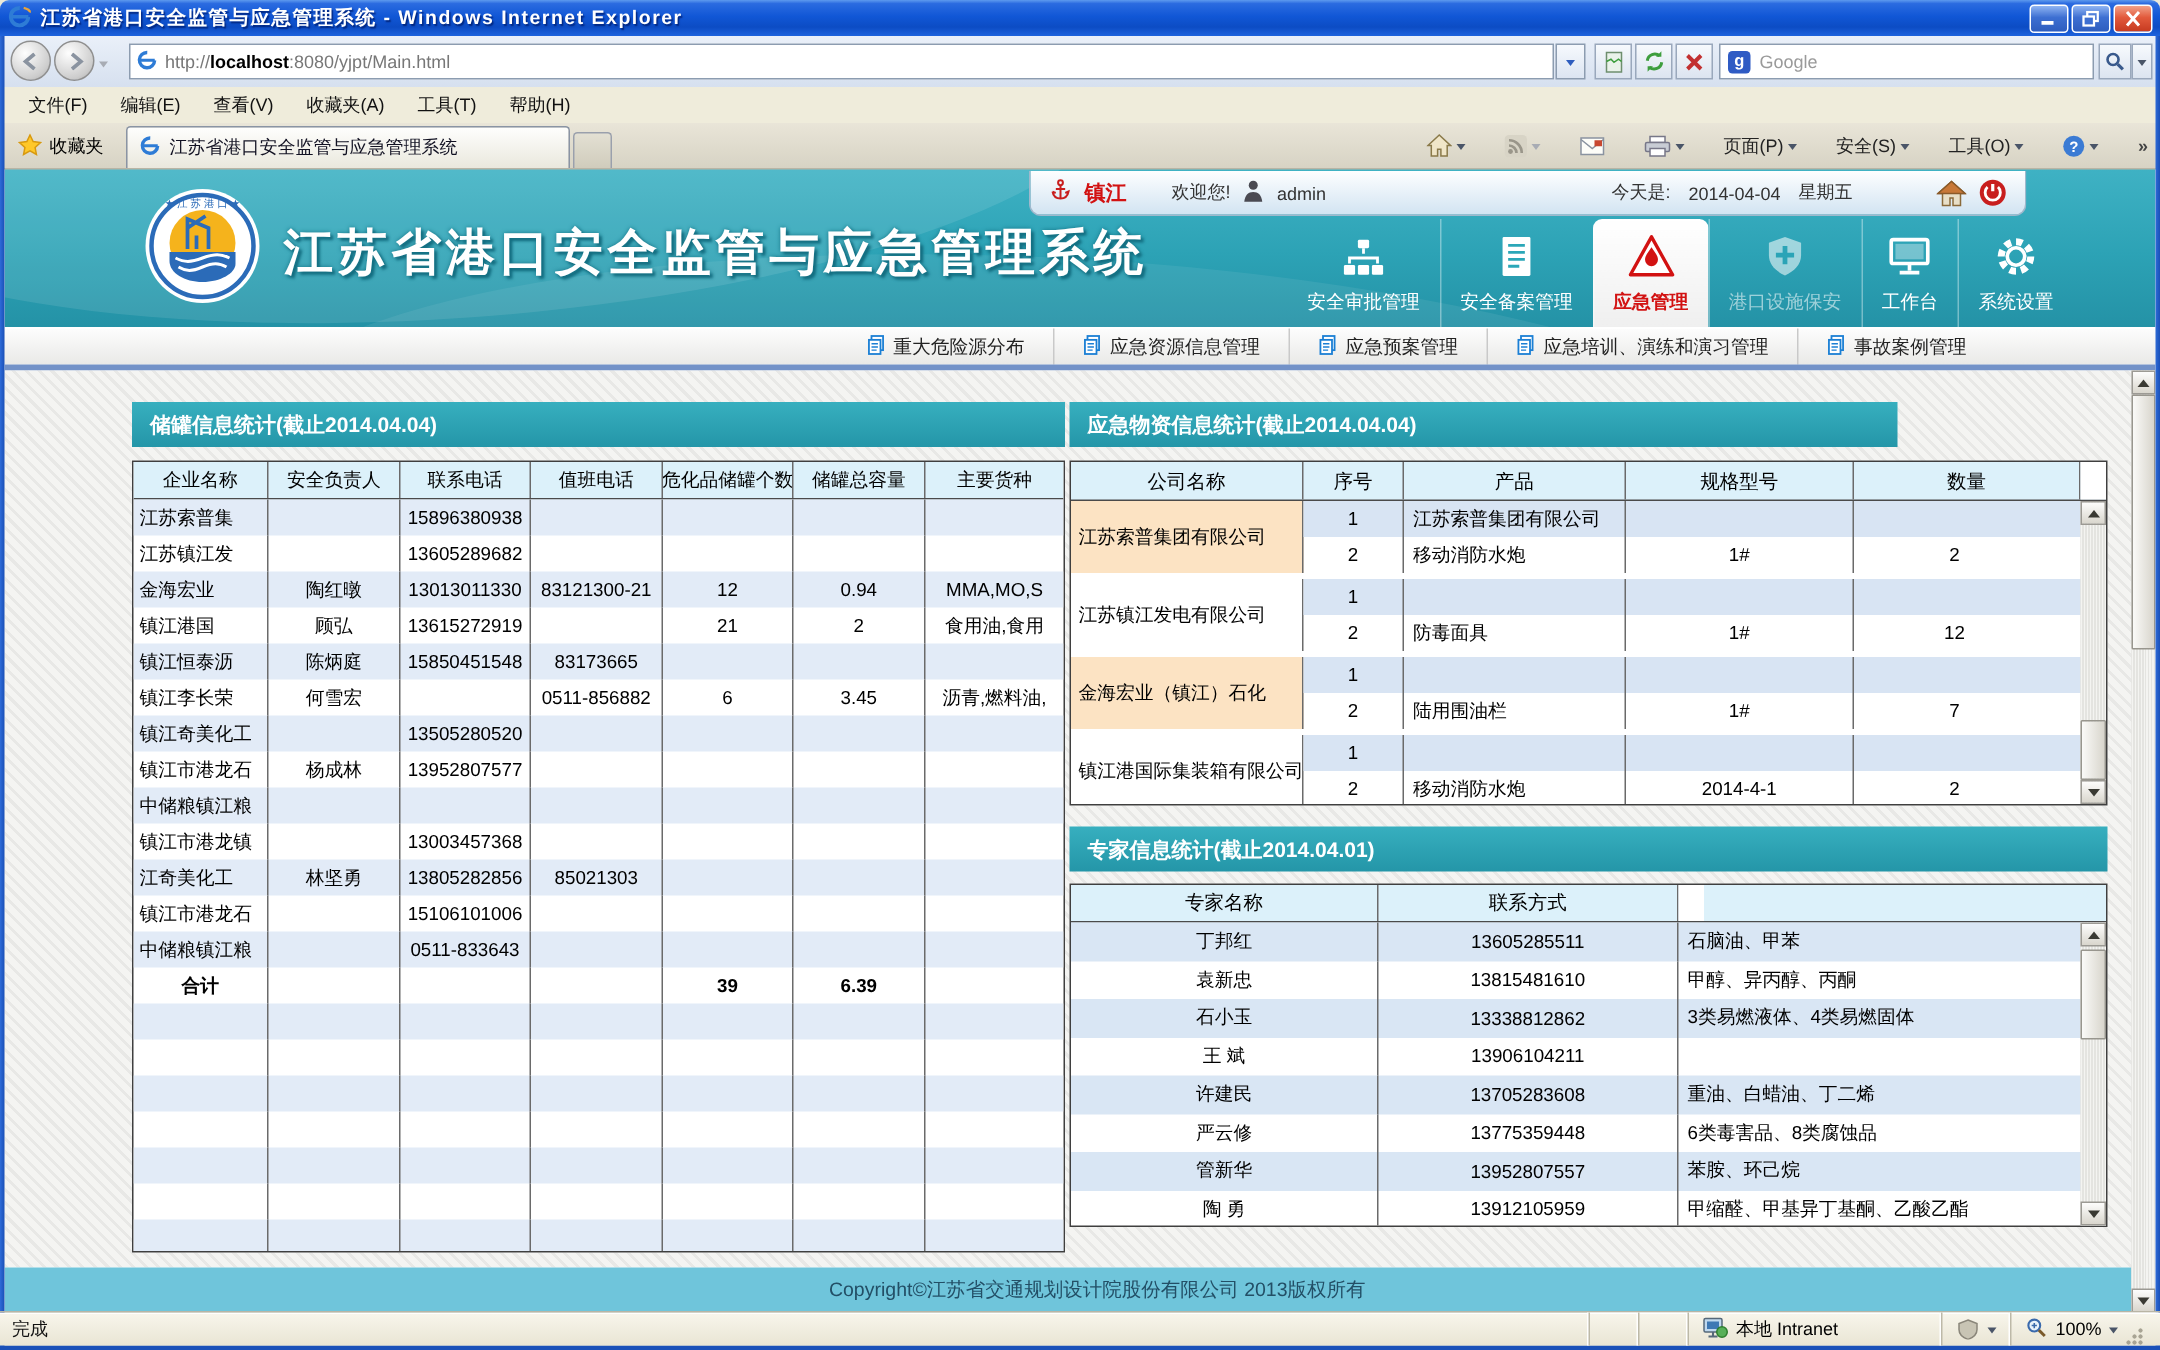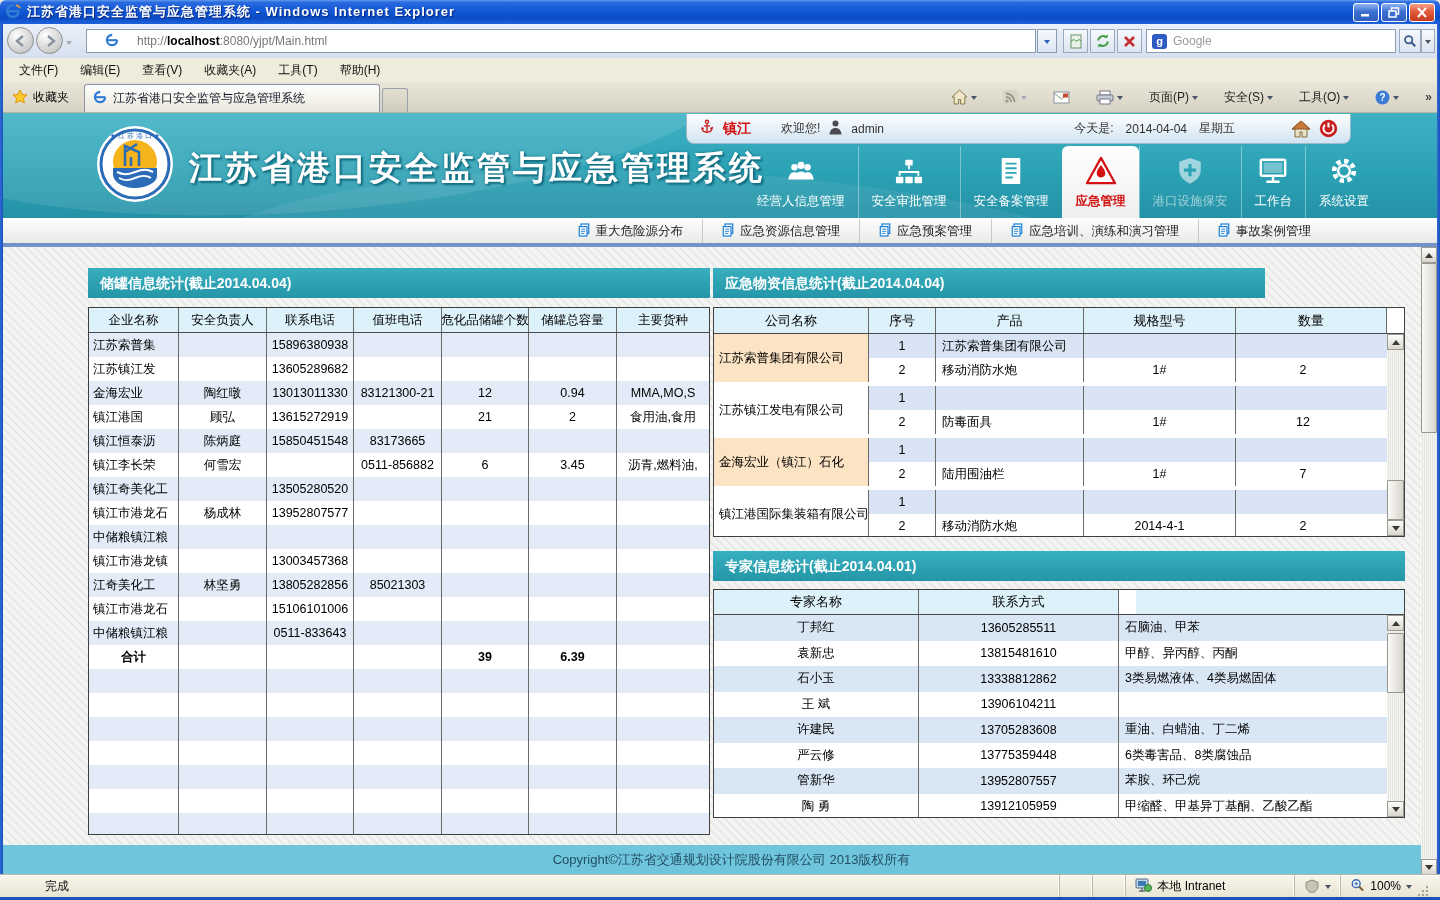--- a/index.html
+++ b/index.html
@@ -25,21 +25,21 @@
   .bottomborder{position:absolute;left:0;right:0;bottom:0;height:3px;background:#1A50B8;z-index:56;}
 
   .addressrow{position:absolute;top:24px;left:0;right:0;height:34px;z-index:50;
     background:linear-gradient(#EAF0F9,#D6E0EF);border-bottom:1px solid #B6C2D2;}
   .navcircle{position:absolute;top:3px;width:27px;height:27px;border-radius:50%;
     background:radial-gradient(circle at 35% 30%,#FEFEFE,#CDCDCD 70%,#A9A9A9);
     border:1px solid #8F8F8F;display:flex;align-items:center;justify-content:center;box-sizing:border-box;}
   .navcircle.back{left:7px;}.navcircle.fwd{left:36px;}
   .addr-drop-sm{position:absolute;left:66px;top:13px;}
   .addr-field{position:absolute;left:86px;top:5px;width:950px;height:24px;background:#fff;border:1px solid #8C9CB0;
-    display:flex;align-items:center;padding:0 18px;box-sizing:border-box;gap:18px;}
+    display:flex;align-items:center;padding:0 4px;box-sizing:border-box;gap:5px;}
   .addr-url{font-size:12px;color:#777;}
   .addr-url b{color:#000;}
   .addr-vbtn{position:absolute;left:1037px;top:5px;width:20px;height:24px;background:linear-gradient(#F6F9FD,#DCE5F2);
     border:1px solid #8C9CB0;box-sizing:border-box;display:flex;align-items:center;justify-content:center;}
   .tool-sq{position:absolute;top:5px;width:25px;height:24px;background:linear-gradient(#F7FAFD,#DCE4F0);
     border:1px solid #9AA8BC;box-sizing:border-box;display:flex;align-items:center;justify-content:center;}
   .searchbox{position:absolute;left:1146px;top:5px;width:250px;height:24px;background:#fff;border:1px solid #8C9CB0;
     box-sizing:border-box;display:flex;align-items:center;padding:0 5px;gap:6px;}
   .glogo{width:15px;height:15px;background:#2F5BC4;border-radius:3px;color:#fff;font-size:11px;font-weight:bold;
     display:flex;align-items:center;justify-content:center;line-height:1;}
@@ -153,21 +153,21 @@
     border:1px solid #9C9A94;box-sizing:border-box;display:flex;align-items:center;justify-content:center;}
   .sb-btn.up{top:0;}.sb-btn.down{bottom:0;}
   .sb-thumb{position:absolute;left:0;right:0;background:linear-gradient(90deg,#FAFAF8,#D8D5CC);
     border:1px solid #98968E;box-sizing:border-box;border-radius:1px;}
   .ar-up{width:0;height:0;border:4px solid transparent;border-bottom:5px solid #3A3A33;margin-top:-4px;}
   .ar-dn{width:0;height:0;border:4px solid transparent;border-top:5px solid #3A3A33;margin-top:4px;}
   .footerbar{position:absolute;top:733px;left:0;right:16px;height:30px;background:#6FC5DB;
     display:flex;align-items:center;justify-content:center;font-size:13px;color:#234F66;padding-left:39px;}
   
   .statusbar{position:absolute;left:0;right:0;bottom:3px;height:22px;background:linear-gradient(#F8F6EC,#E9E5D4);
-    border-top:1px solid #B9B5A5;box-shadow:inset 0 1px 0 #fff;display:flex;align-items:center;font-size:12px;z-index:56;padding-left:37px;}
+    border-top:1px solid #B9B5A5;box-shadow:inset 0 1px 0 #fff;display:flex;align-items:center;font-size:12px;z-index:56;}
   .status-left{padding-left:8px;flex:1;color:#111;}
   .status-panel{display:flex;align-items:center;gap:5px;height:100%;padding:0 9px;border-left:1px solid #BDB9A8;box-shadow:-1px 0 0 #fff;}
   .grip{width:12px;height:12px;margin:0 2px 0 0;align-self:flex-end;
     background:radial-gradient(circle at 2px 10px,#A8A494 1.2px,transparent 1.6px),
                radial-gradient(circle at 6px 10px,#A8A494 1.2px,transparent 1.6px),
                radial-gradient(circle at 10px 10px,#A8A494 1.2px,transparent 1.6px),
                radial-gradient(circle at 6px 6px,#A8A494 1.2px,transparent 1.6px),
                radial-gradient(circle at 10px 6px,#A8A494 1.2px,transparent 1.6px),
                radial-gradient(circle at 10px 2px,#A8A494 1.2px,transparent 1.6px);}
 </style>
@@ -385,33 +385,20 @@
             <circle cx="9" cy="9" r="8.2" fill="#C81E1E"></circle>
             <path d="M9 3.4v4.6" stroke="#fff" stroke-width="2"></path>
             <path d="M5.7 5.4a4.8 4.8 0 106.6 0" fill="none" stroke="#fff" stroke-width="1.8"></path>
           </svg>
         </button>
     </div>
 
     <div class="navrow">
         <div class="nav-item">
           <span class="nicon">
-            <svg width="30" height="30" viewBox="0 0 32 32" fill="currentColor">
-              <circle cx="9" cy="12" r="3.4"></circle>
-              <path d="M2.5 25c.4-5 2.8-7.8 6.5-7.8 1.5 0 2.8.5 3.8 1.4-1.6 1.6-2.6 3.8-2.9 6.4z"></path>
-              <circle cx="23" cy="12" r="3.4"></circle>
-              <path d="M29.5 25c-.4-5-2.8-7.8-6.5-7.8-1.5 0-2.8.5-3.8 1.4 1.6 1.6 2.6 3.8 2.9 6.4z"></path>
-              <circle cx="16" cy="10" r="3.8"></circle>
-              <path d="M9 25c.4-5.6 3.1-8.6 7-8.6s6.6 3 7 8.6z"></path>
-            </svg>
-          </span>
-          <span class="nlabel">经营人信息管理</span>
-        </div>
-        <div class="nav-item">
-          <span class="nicon">
             <svg width="30" height="28" viewBox="0 0 32 30">
               <rect x="12" y="2" width="8" height="6" rx="1" fill="currentColor"></rect>
               <path d="M16 8v4M6 19v-4h20v4" stroke="currentColor" stroke-width="2" fill="none"></path>
               <rect x="2" y="20" width="8" height="7" rx="1" fill="currentColor"></rect>
               <rect x="12" y="20" width="8" height="7" rx="1" fill="currentColor"></rect>
               <rect x="22" y="20" width="8" height="7" rx="1" fill="currentColor"></rect>
             </svg>
           </span>
           <span class="nlabel">安全审批管理</span>
         </div>

